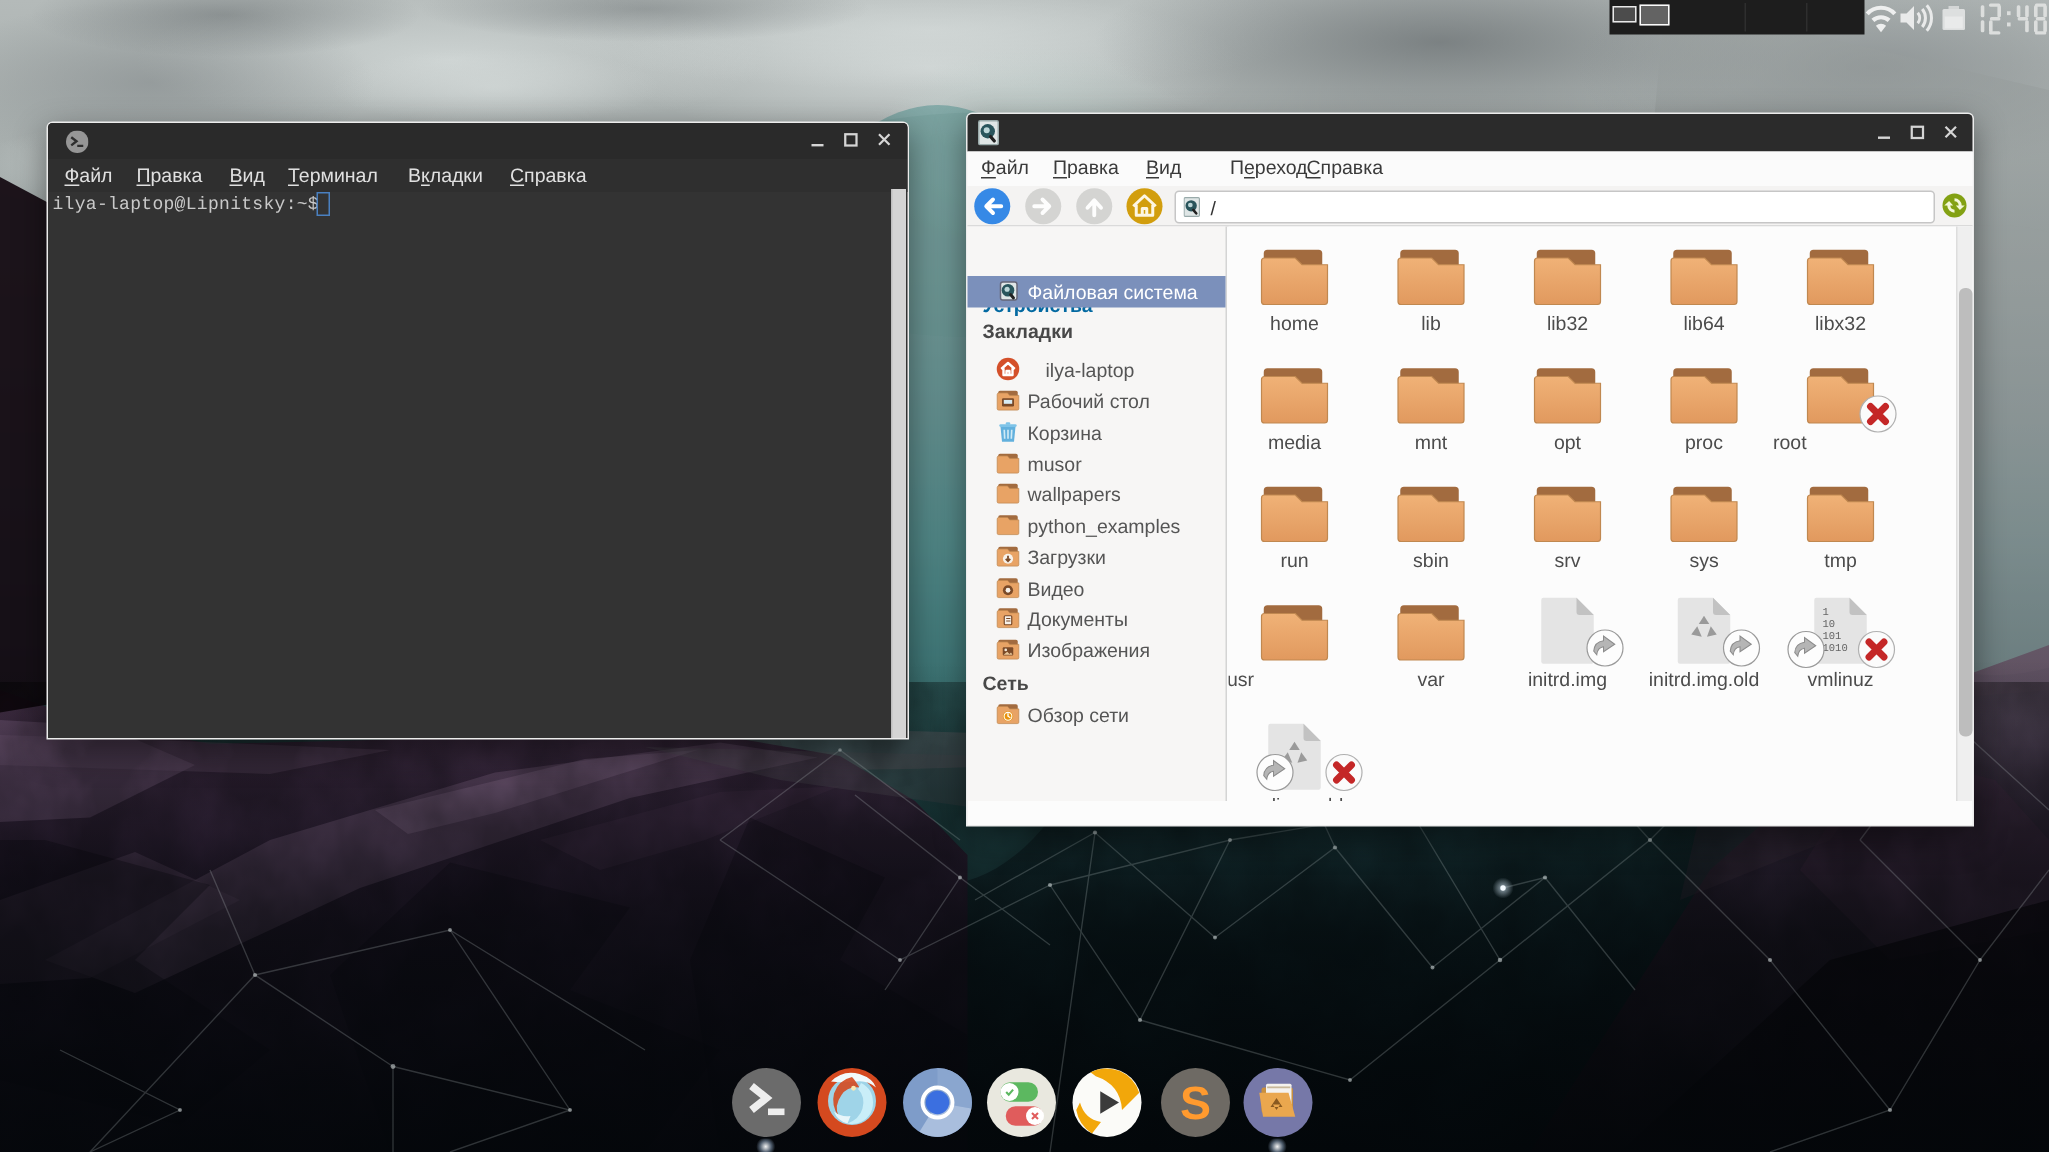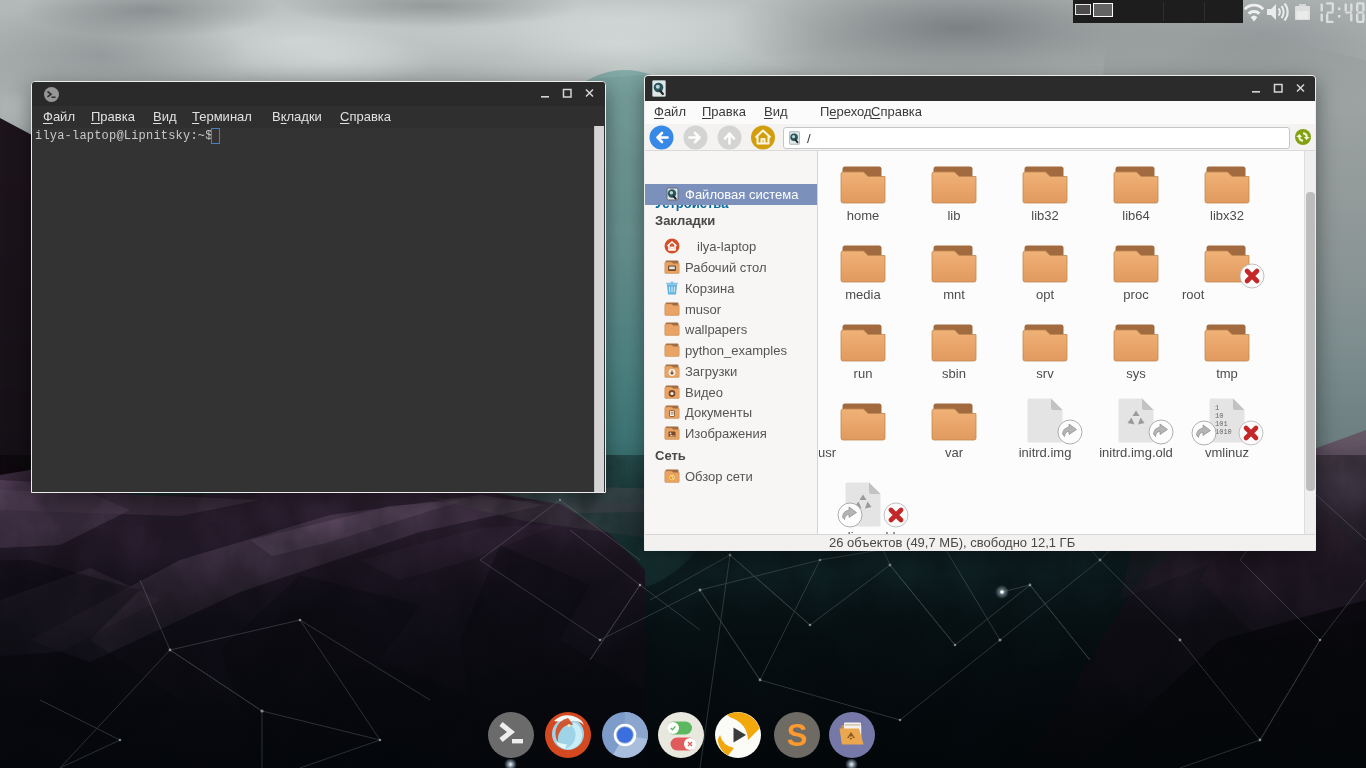--- a/index.html
+++ b/index.html
@@ -505,23 +505,20 @@
           <use href="#emL"></use>
         </svg>
     <svg class="abs" width="26" height="26" style="left:64px;top:351px">
           <use href="#emX"></use>
         </svg>
     <div class="abs" style="left:-1px;top:378px;width:90px;text-align:center">vmlinuz.old</div>
   </div>
   <div class="abs" style="left:659px;top:75px;width:11px;height:383px;background:#efefef;border-left:1px solid #ddd;">
     <div class="abs" style="left:1px;top:41px;width:9px;height:299px;background:#bdbdbd;border-radius:4px;"></div>
   </div>
-  <div class="abs" style="left:0;top:458px;width:670px;height:16px;background:#f2f1f0;border-top:1px solid #d6d6d6;">
-    <span style="position:absolute;left:184px;top:0px;font-size:13px;color:#484848;">26 объектов (49,7 МБ), свободно 12,1 ГБ</span>
-  </div>
 </div>
 
 <svg class="abs" width="48" height="48" viewBox="0 0 48 48" style="left:487px;top:711px;">
   <circle cx="24" cy="24" r="23" fill="#6b6b6b"></circle>
   <path d="M14,13 L24,21 L14,29" stroke="#eeeeee" stroke-width="5" fill="none"></path>
   <rect x="25" y="28" width="11" height="4.4" fill="#eeeeee"></rect>
 </svg>
 <svg class="abs" width="48" height="48" viewBox="0 0 48 48" style="left:544px;top:711px;">
   <circle cx="24" cy="24" r="23" fill="#d4491f"></circle>
   <circle cx="24" cy="23" r="16" fill="#9fd4e8"></circle>

